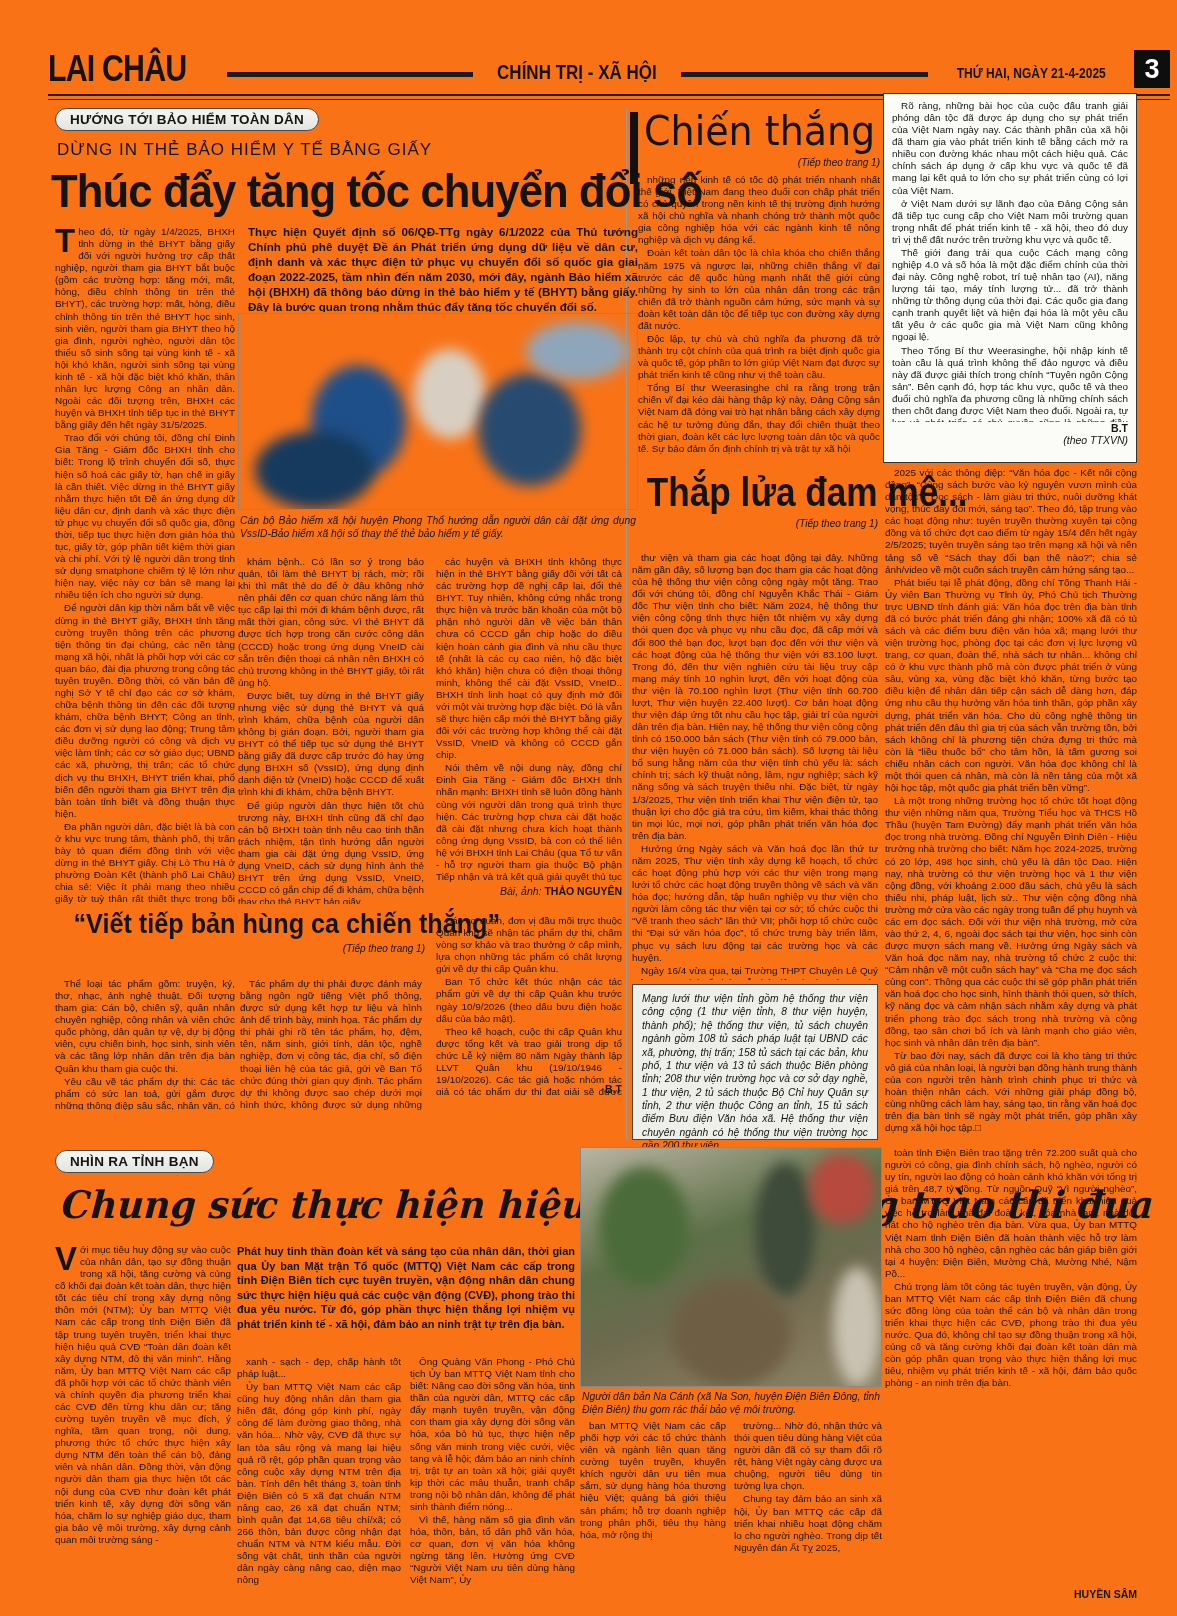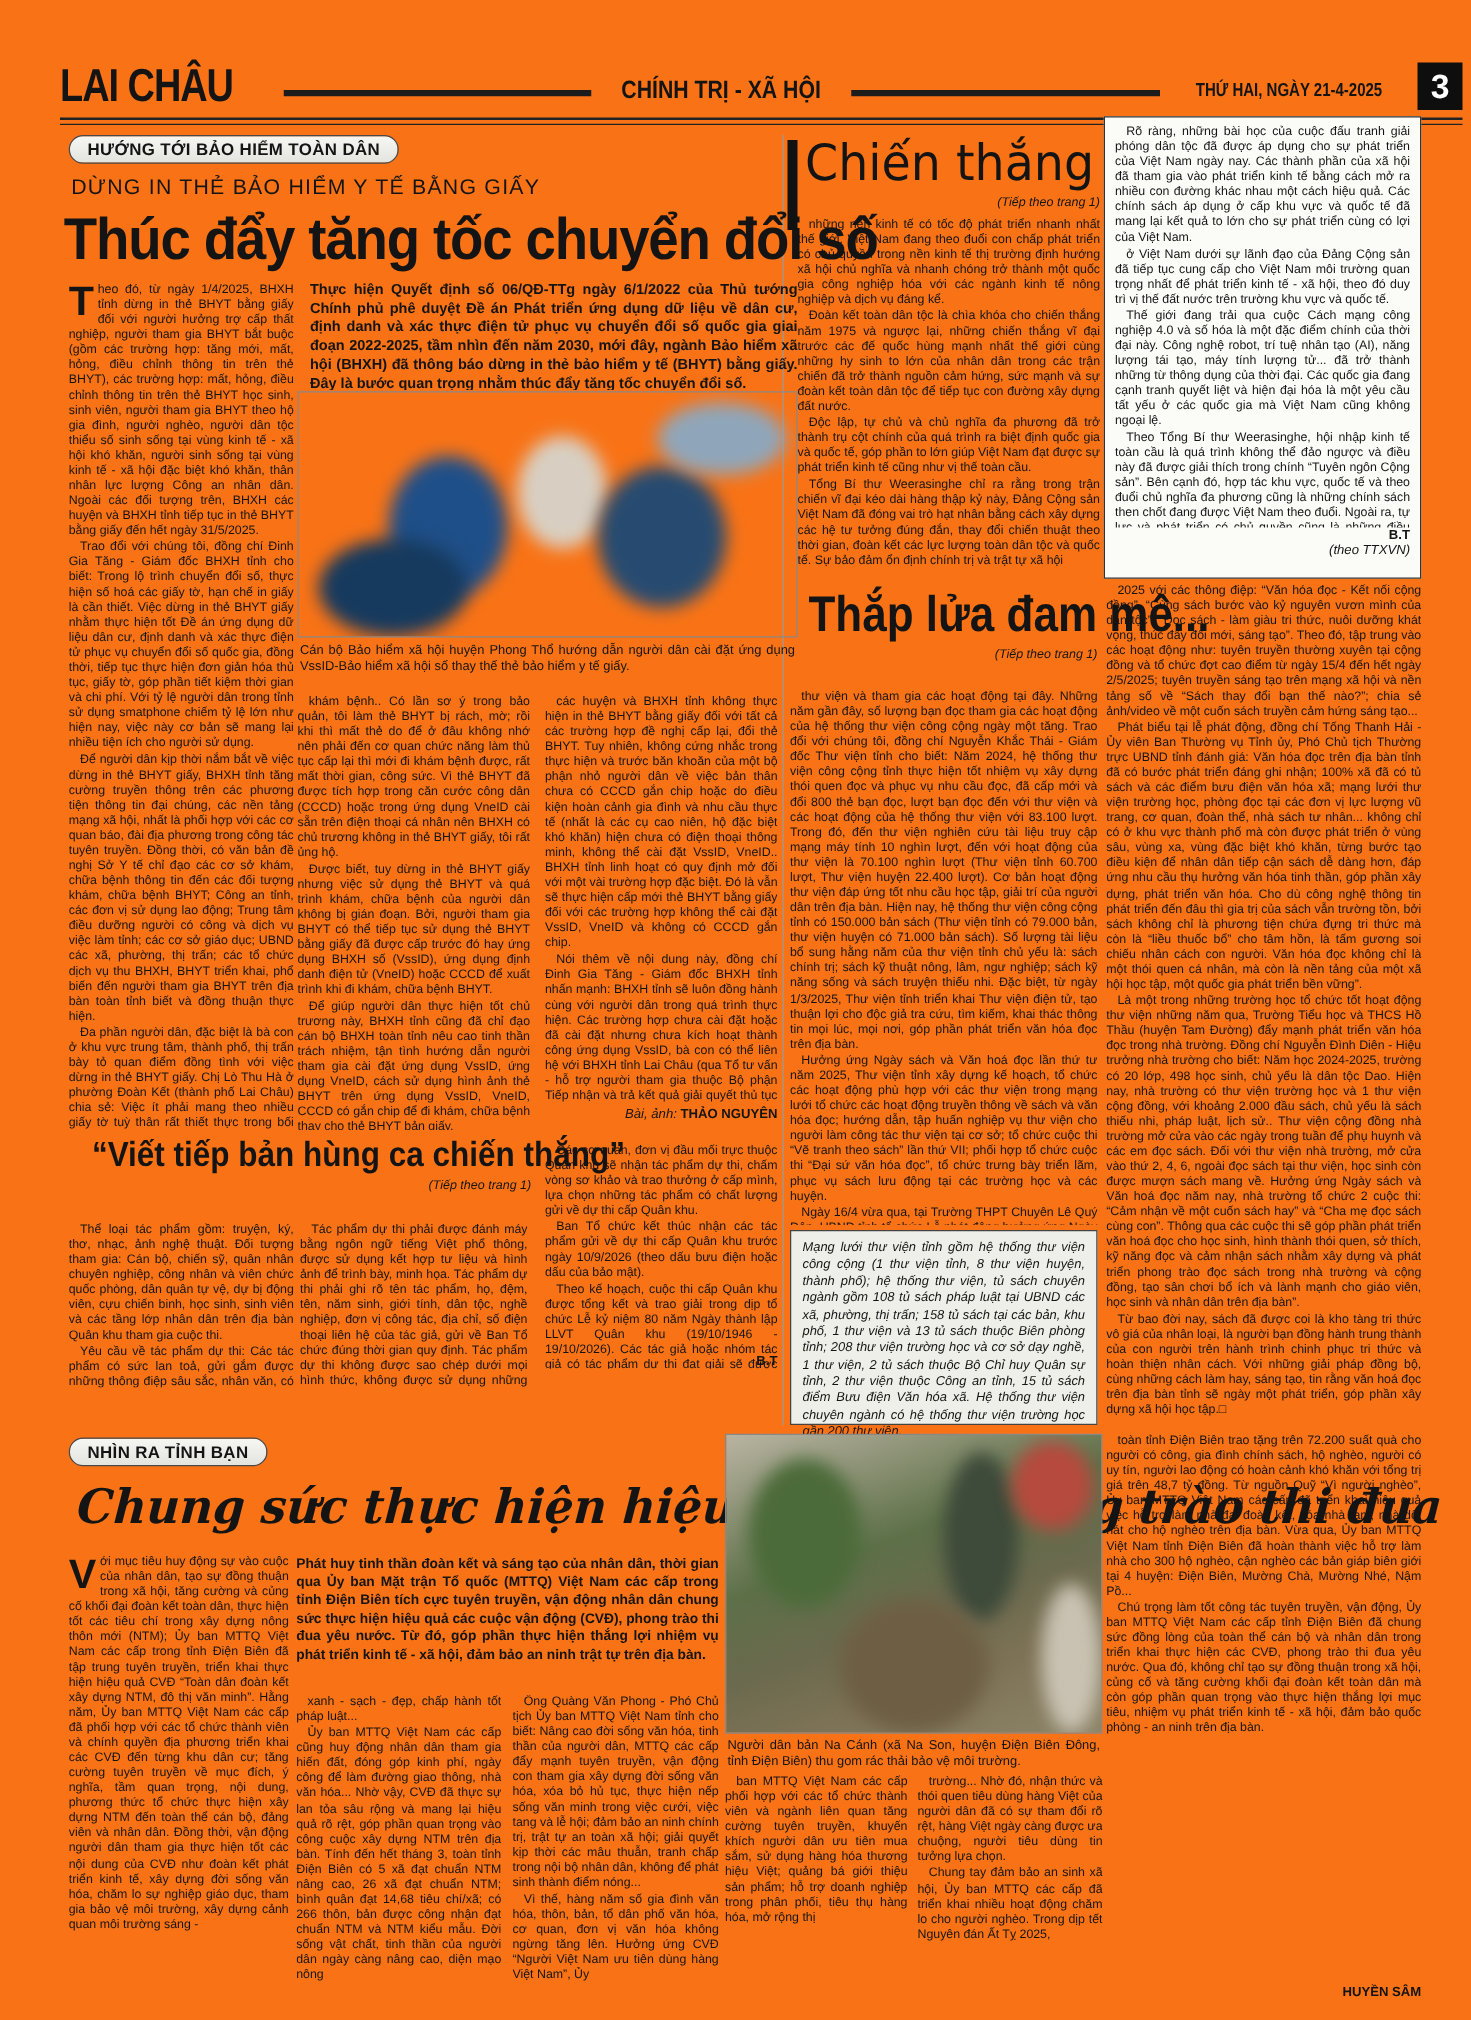--- a/index.html
+++ b/index.html
@@ -31,21 +31,21 @@
   
   .pill{display:inline-block;border:1.2px solid #4a4a4a;border-radius:13px;padding:3px 14px;font-size:13.5px;font-weight:600;background:linear-gradient(#f6f6f3,#e4e4df);letter-spacing:.3px;white-space:nowrap}
 
   
   .a1-kicker{font-size:17px;letter-spacing:1px;font-weight:400}
   .a1-headline{font-size:47px;font-weight:800;letter-spacing:-1px;transform:scaleX(.93);transform-origin:center;text-align:center;white-space:nowrap}
   .a1-lede p{font-size:11.6px;font-weight:700;line-height:1.3;text-align:justify;text-indent:0}
   .photo{border:1px solid #888;overflow:hidden}
   .photo1{background:linear-gradient(112deg,#8d99a8 0%,#5d7astern 0%,#5d7a94 28%,#35618c 52%,#27517c 70%,#64788c 100%)}
   .ph-shape{position:absolute;border-radius:50%;filter:blur(7px)}
-  .caption{font-size:10.3px;line-height:1.25;text-align:justify}
+  .caption{font-size:10.3px;font-style:italic;line-height:1.25;text-align:justify}
 
   
   .a2-box{border:1.2px solid #333;background:#fbfbf8}
   .a2-headline{font-family:"DejaVu Sans",sans-serif;font-weight:400;font-size:40px;text-align:center;letter-spacing:0px;white-space:nowrap;transform:scaleX(.95);transform-origin:center}
   .a2-bracket{background:#111}
 
   
   .a3-headline{font-size:40px;font-weight:800;transform:scaleX(.88);transform-origin:center;text-align:center;white-space:nowrap}
   .infobox{border:1.3px solid #444;background:#efefea;padding:7px 9px}
   .infobox p{font-style:italic;font-size:10.3px;line-height:1.3;text-align:justify;text-indent:0}

